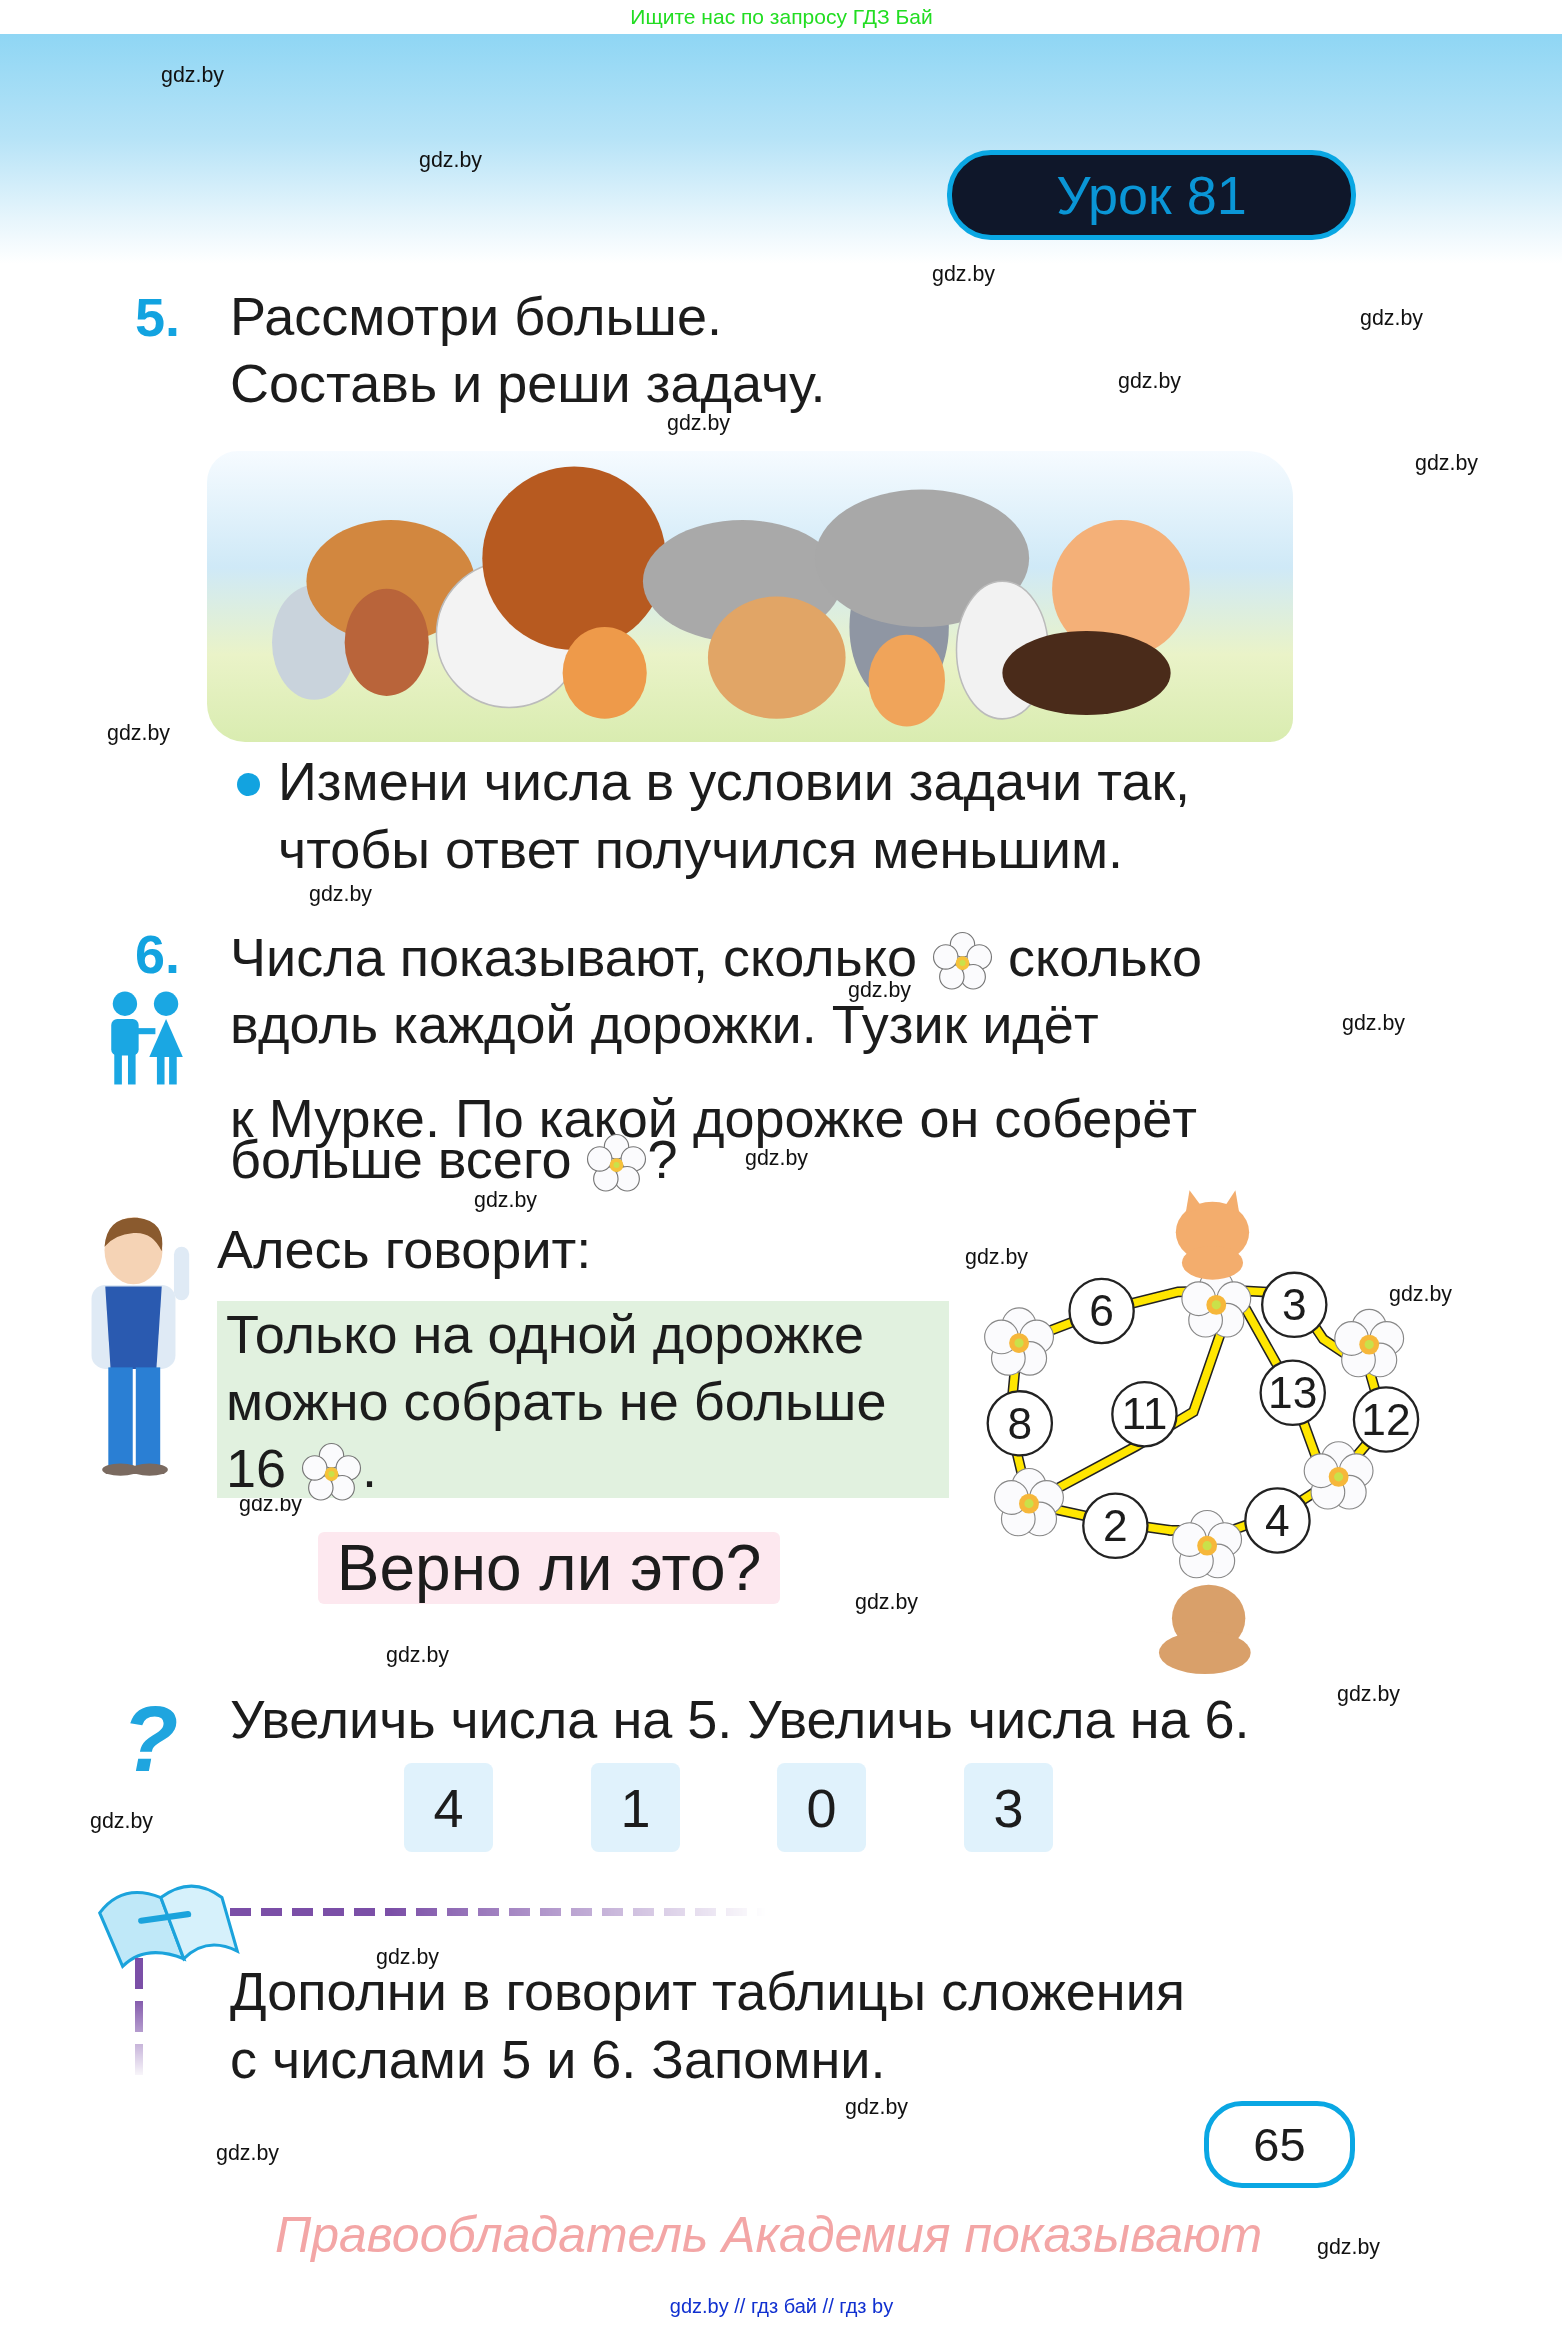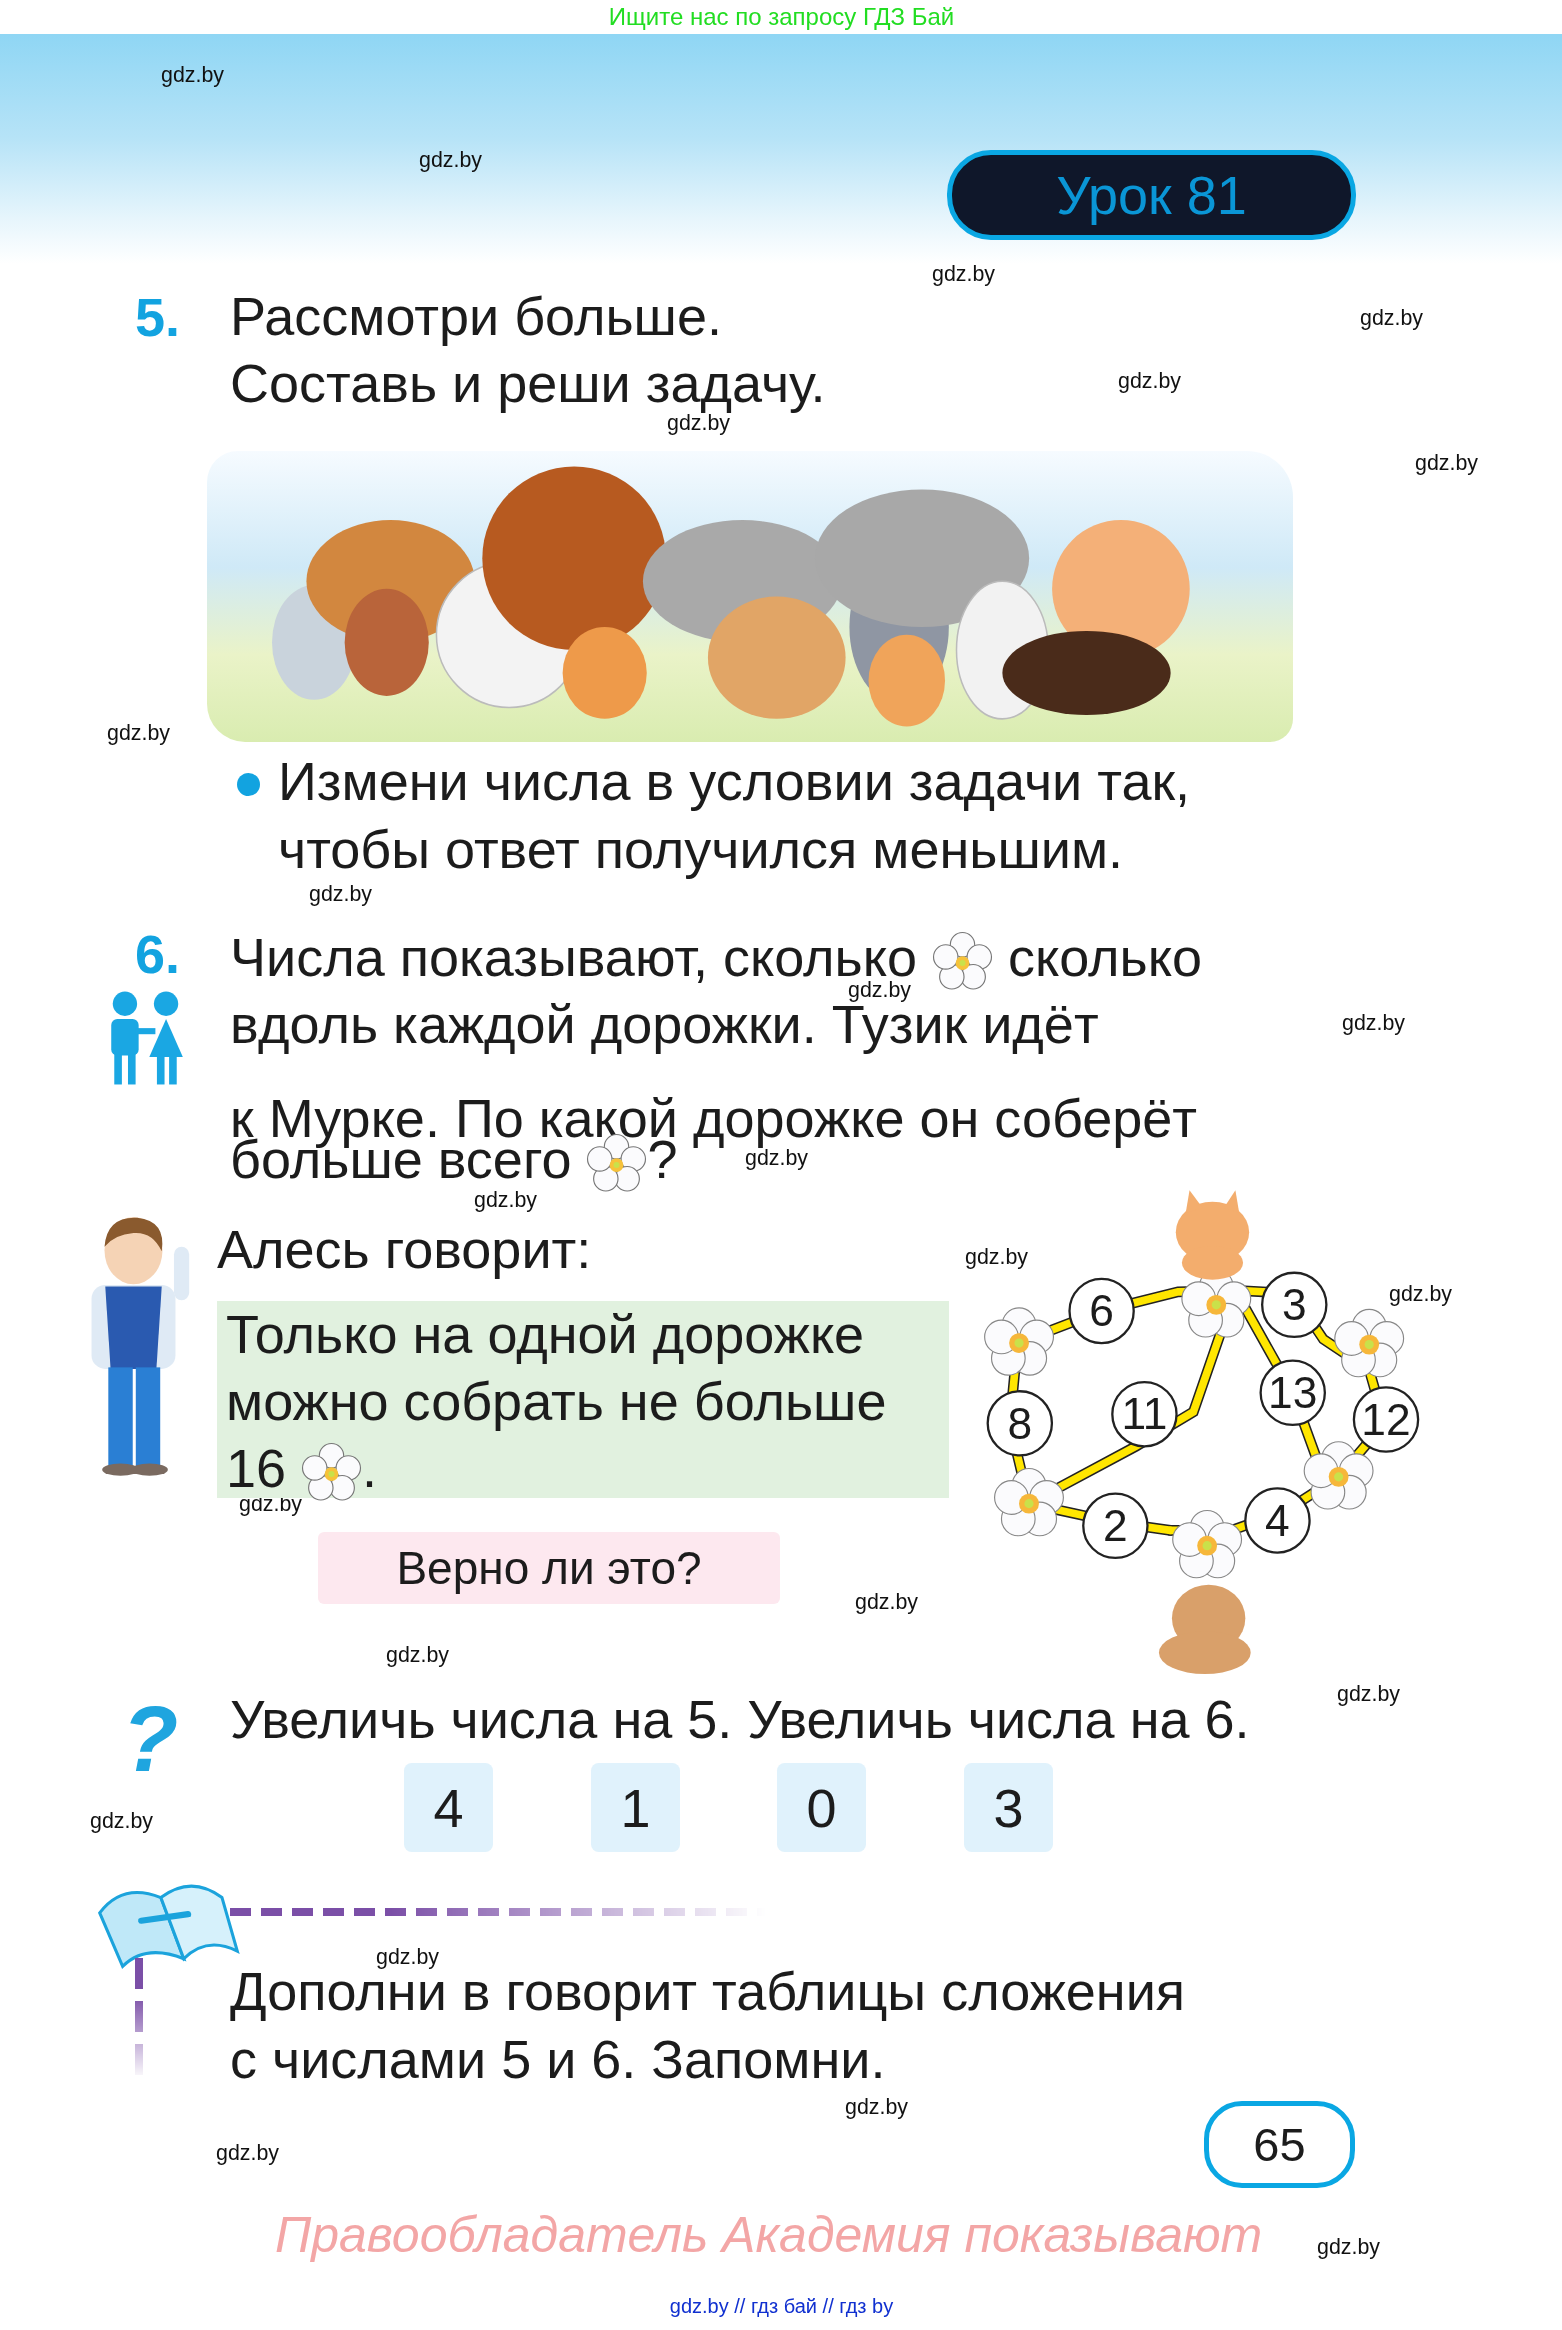--- a/index.html
+++ b/index.html
@@ -1,38 +1,38 @@
 <!DOCTYPE html>
 <html style="font-size:12.2px"><head>
 <meta charset="utf-8">
 <style>
   * { margin:0; padding:0; box-sizing:border-box; }
   html, body { width:1563px; height:2330px; background:#ffffff; overflow:hidden; }
   body { position:relative; font-family:"Liberation Sans", sans-serif; color:#1a1a1a; }
   .abs { position:absolute; }
   .top-banner { left:0; top:0; width:1563px; height:34px; background:#fff; text-align:center; }
-  .top-banner span { color:#22dd22; font-size:24px; line-height:34px; }
+  .top-banner span { color:#22dd22; font-size:21px; line-height:34px; }
   .sky { left:0; top:34px; width:1563px; height:230px;
          background:linear-gradient(#8fd6f4 0%, #b6e3f7 45%, #e6f5fc 80%, #ffffff 100%); }
   .wm { font-size:21.4px; color:#111; }
   .lesson-box { left:947px; top:150px; width:409px; height:90px; border:5.4px solid #0aa7e3;
                 border-radius:44px; background:#0f172a; display:flex; align-items:center; justify-content:center; }
   .lesson-box span { font-size:54px; color:#0a96d6; }
   .tnum { font-size:54px; font-weight:bold; color:#12a3e0; }
   .text { font-size:54px; line-height:67px; color:#1c1c1c; }
   .picture { left:207px; top:451px; width:1086px; height:291px; border-radius:31px 46px 23px 38px;
              background:linear-gradient(#f6fbff 0%, #cfe9f7 40%, #eaf3c8 70%, #d9ecb0 100%); overflow:hidden; }
   .bullet { left:237px; top:773px; width:23px; height:23px; border-radius:50%; background:#12a3e0; }
   .flower-inline { display:inline-block; width:61px; height:61px; vertical-align:middle; }
   .kids-icon { left:96px; top:987px; width:99px; height:99px; }
   .boy { left:61px; top:1216px; width:145px; height:260px; }
   .green-box { left:217px; top:1301px; width:732px; height:197px; background:#e1f1df; }
   .pink-box { left:318px; top:1532px; width:462px; height:72px; background:#fde8ef; border-radius:6.1px;
               display:flex; align-items:center; justify-content:center; }
-  .pink-box span { font-size:46px; color:#1c1c1c; }
+  .pink-box span { font-size:64px; color:#1c1c1c; }
   .diagram { left:964px; top:1186px; width:474px; height:490px; }
   .q-icon { left:122px; top:1695px; width:69px; height:88px; font-size:92px; font-weight:bold;
             color:#1fa5df; line-height:88px; font-style:italic; }
   .numbox { top:1763px; width:89px; height:89px; background:#e0f2fc; border-radius:7.7px;
             display:flex; align-items:center; justify-content:center; }
   .numbox span { font-size:54px; color:#1c1c1c; }
   .book-icon { left:92px; top:1867px; width:153px; height:107px; }
   .dash-h { left:230px; top:1908px; width:536px; height:7.7px;
             background:repeating-linear-gradient(90deg, #7b4fa7 0 21.4px, transparent 21.4px 31px);
             -webkit-mask-image:linear-gradient(90deg,#000 30%,transparent 100%); mask-image:linear-gradient(90deg,#000 30%,transparent 100%); }

